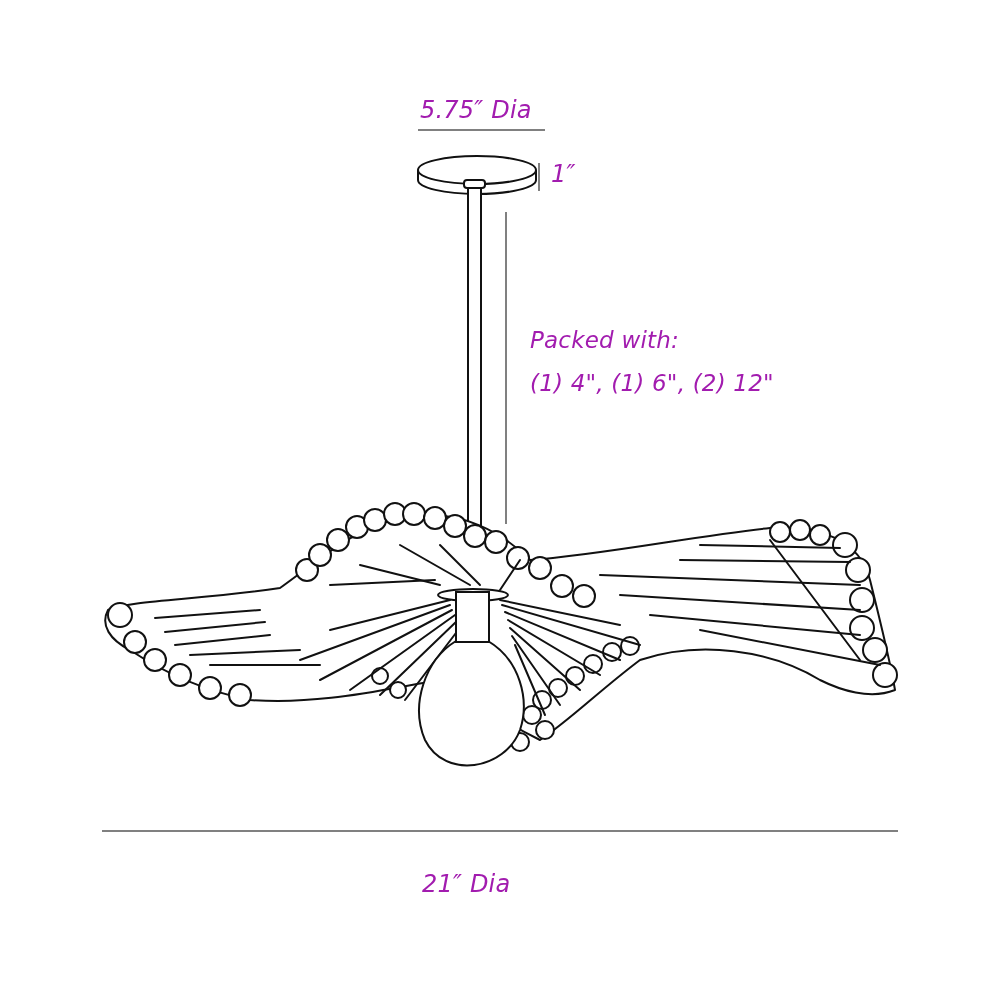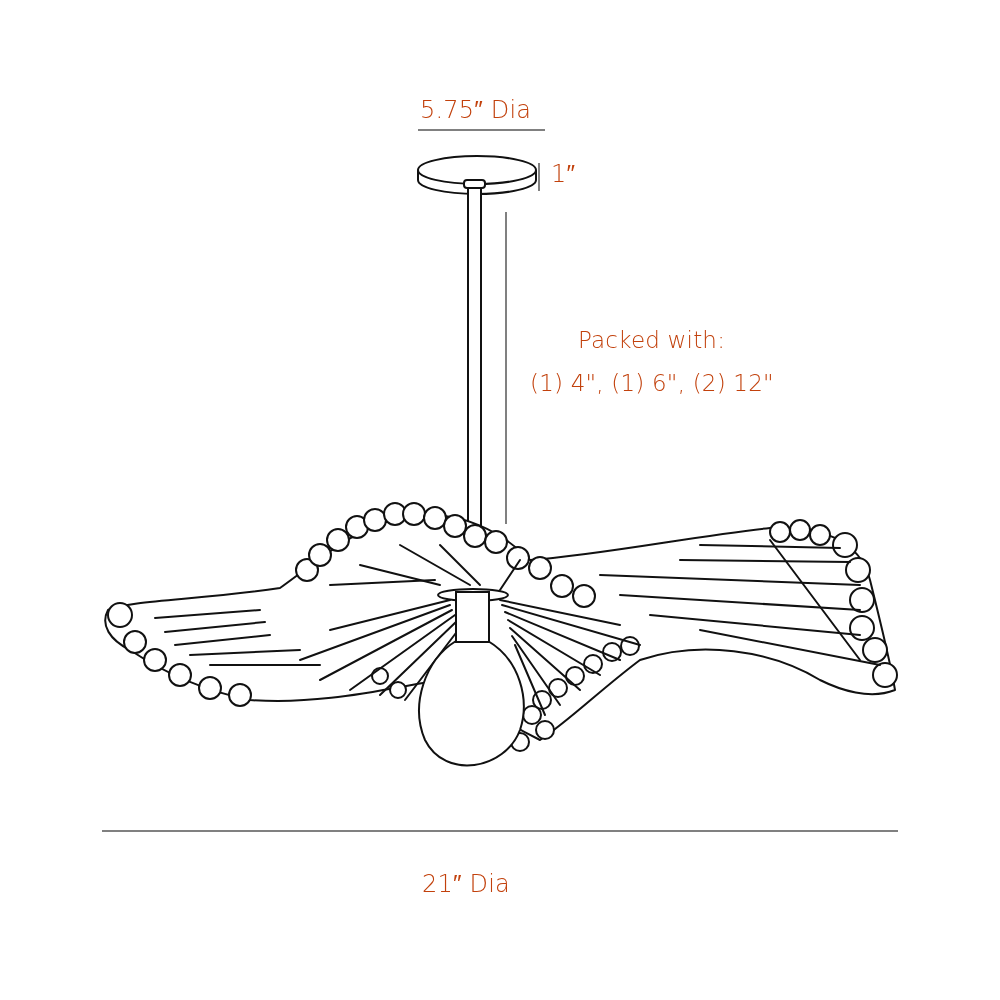--- a/index.html
+++ b/index.html
@@ -1,22 +1,22 @@
 <!DOCTYPE html>
 <html><head>
 <meta charset="utf-8">
 <style>
   html, body { margin: 0; padding: 0; background: #ffffff; }
   body { width: 1000px; height: 1000px; position: relative; overflow: hidden;
          font-family: "DejaVu Sans", sans-serif; color: #1a1a1a; }
   .label { position: absolute; font-family: "DejaVu Sans", sans-serif; font-weight: 300;
-           color: #c2410c; white-space: nowrap; letter-spacing: 0.2px; }
+           color: #a21caf; white-space: nowrap; letter-spacing: 0.2px; font-style: italic; }
   #canopy-label { left: 420px; top: 96px; font-size: 24px; }
   #canopy-height-label { left: 551px; top: 160px; font-size: 24px; }
-  #packed-title { left: 530px; top: 327px; font-size: 23px; margin-left: 48px; }
+  #packed-title { left: 530px; top: 327px; font-size: 23px; }
   #packed-list  { left: 530px; top: 370px; font-size: 23px; }
   #overall-label { left: 422px; top: 870px; font-size: 24px; }
   svg.drawing { position: absolute; left: 0; top: 0; }
 </style>
 </head>
 <body>
 
 <svg class="drawing" width="1000" height="1000" viewBox="0 0 1000 1000" xmlns="http://www.w3.org/2000/svg">
 
   <line x1="418" y1="130" x2="545" y2="130" stroke="#808080" stroke-width="2"></line>

